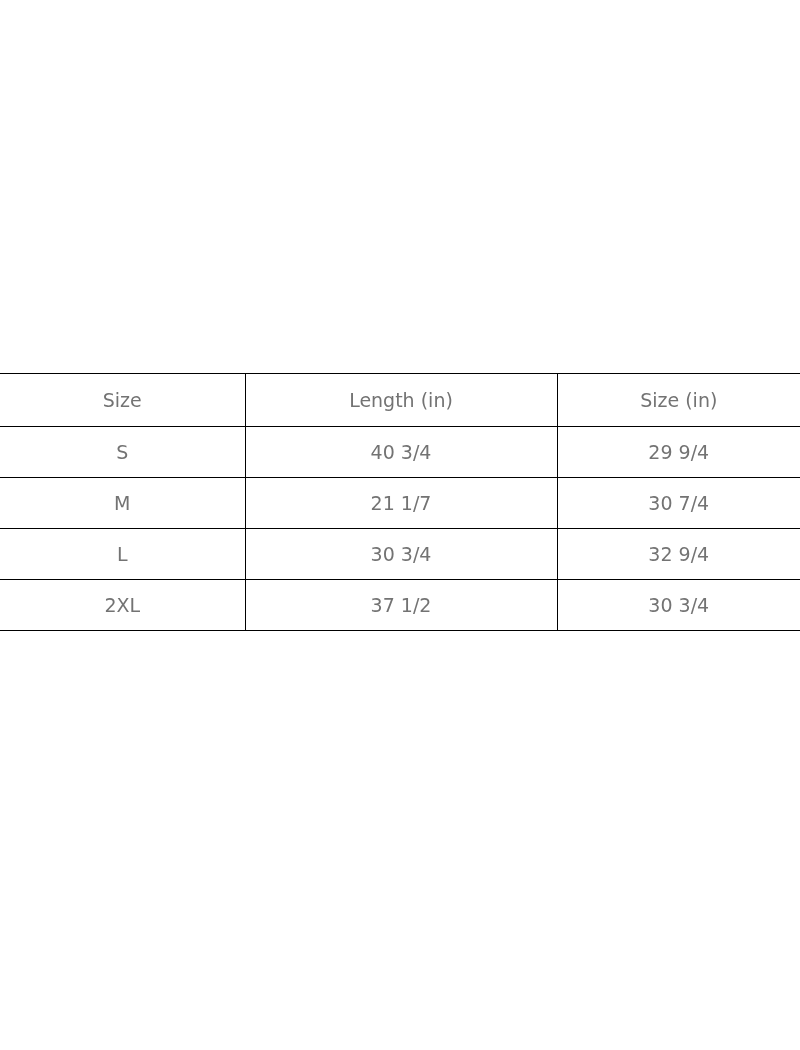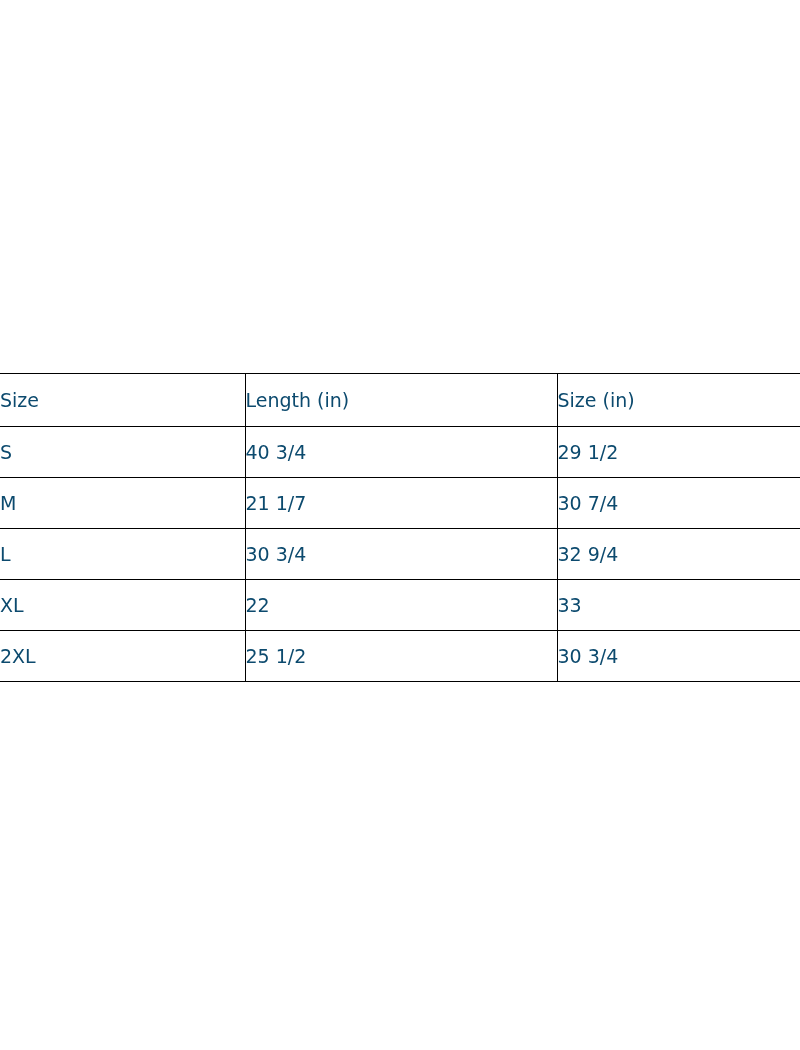--- a/index.html
+++ b/index.html
@@ -29,28 +29,28 @@
     width: 800px;
   }
   table.size-chart {
     border-collapse: collapse;
     width: 800px;
     table-layout: fixed;
   }
   table.size-chart td,
   table.size-chart th {
     border: 1.5px solid #000000;
-    text-align: left;
+    text-align: center;
     vertical-align: middle;
     font-weight: normal;
     font-size: 19px;
     line-height: 1.2;
     padding: 0;
     height: 50px;
-    color: #0c4a6e;
+    color: #737373;
     margin-left: 21px;
   }
   table.size-chart tr.header-row th {
     height: 52px;
   }
   table.size-chart col.c1 { width: 245px; }
   table.size-chart col.c2 { width: 312px; }
   table.size-chart col.c3 { width: 243px; }
   
   table.size-chart tr td:first-child,
@@ -77,38 +77,33 @@
         <tr class="header-row">
           <th>Size</th>
           <th>Length (in)</th>
           <th>Size (in)</th>
         </tr>
       </thead>
       <tbody>
         <tr>
           <td>S</td>
           <td>40 3/4</td>
-          <td>29 1/2</td>
+          <td>29 9/4</td>
         </tr>
         <tr>
           <td>M</td>
           <td>21 1/7</td>
           <td>30 7/4</td>
         </tr>
         <tr>
           <td>L</td>
           <td>30 3/4</td>
           <td>32 9/4</td>
         </tr>
         <tr>
-          <td>XL</td>
-          <td>22</td>
-          <td>33</td>
-        </tr>
-        <tr>
           <td>2XL</td>
-          <td>25 1/2</td>
+          <td>37 1/2</td>
           <td>30 3/4</td>
         </tr>
       </tbody>
     </table>
   </div>
 </div>
 
 </body></html>

